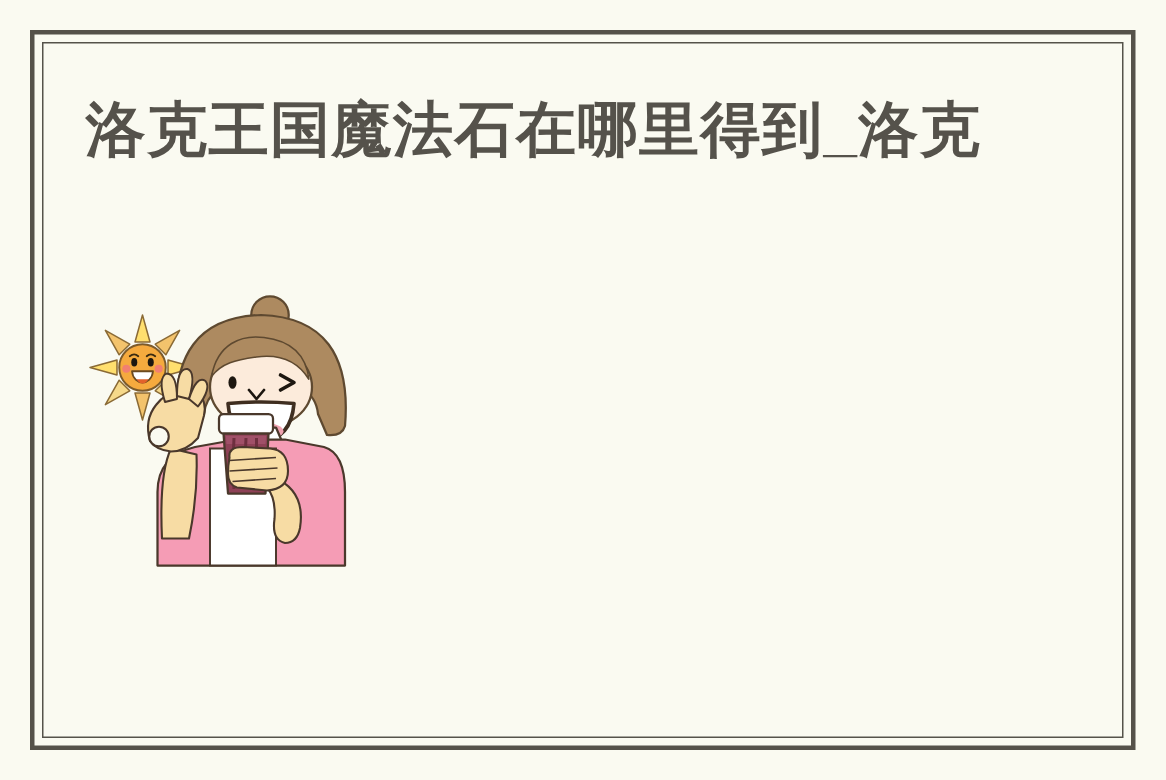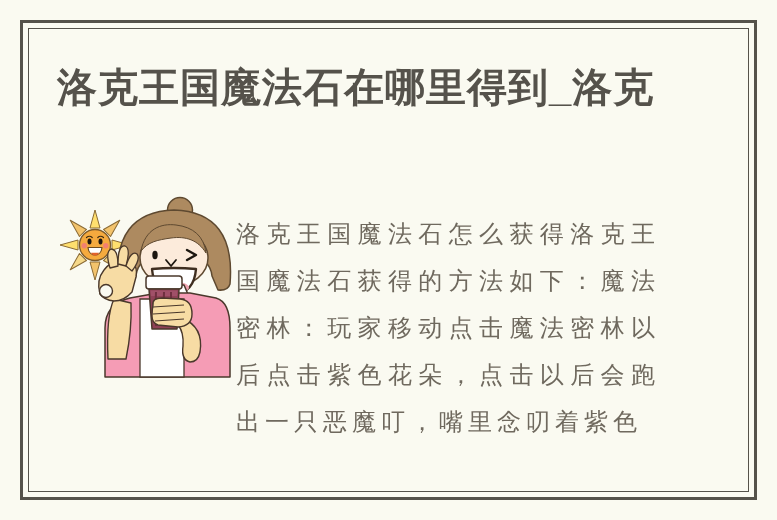--- a/index.html
+++ b/index.html
@@ -127,15 +127,14 @@
           <path d="M48,98 Q44,84 52,74 Q58,66 68,64 L80,67 Q86,71 84,81 L80,96 Q72,105 62,105 Q52,104 48,98 Z" fill="#f7dca4" stroke="#4a382b" stroke-width="1.4" stroke-linejoin="round"></path>
           <path d="M58,72 Q53,56 59,53 Q66,53 66,70 Z" fill="#f7dca4" stroke="#4a382b" stroke-width="1.3" stroke-linejoin="round"></path>
           <path d="M66,68 Q66,49 73,50 Q79,52 74,70 Z" fill="#f7dca4" stroke="#4a382b" stroke-width="1.3" stroke-linejoin="round"></path>
           <path d="M74,70 Q79,54 85,58 Q89,63 80,75 Z" fill="#f7dca4" stroke="#4a382b" stroke-width="1.3" stroke-linejoin="round"></path>
           <circle cx="54" cy="95" r="6.5" fill="#fafaf1" stroke="#4a382b" stroke-width="1.4"></circle>
         </g>
       </g>
     </svg>
   </figure>
 
-  <p class="body-text">洛克王国魔法石怎么获得洛克王国魔法石获得的方法如下：魔法密林：玩家移动点击魔法密林以后点击紫色花朵，点击以后会跑出一只恶魔叮，嘴里念叨着紫色</p>
 
 </div>
 
 </body></html>

